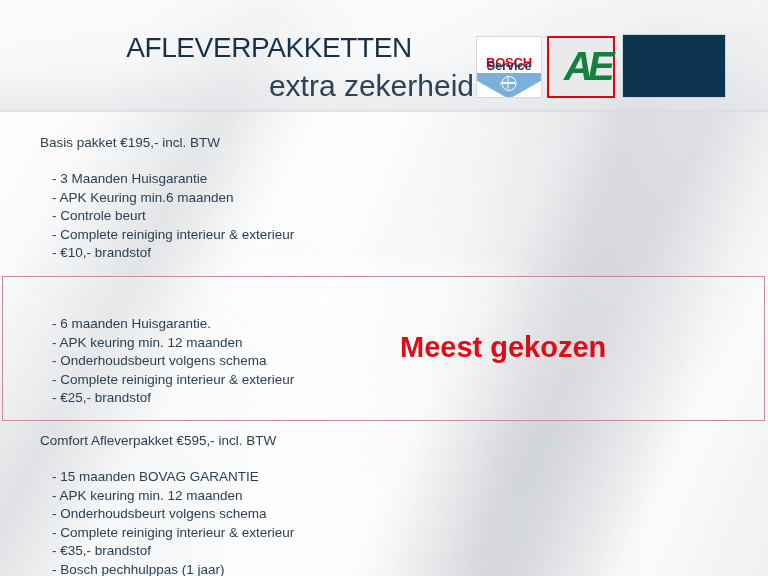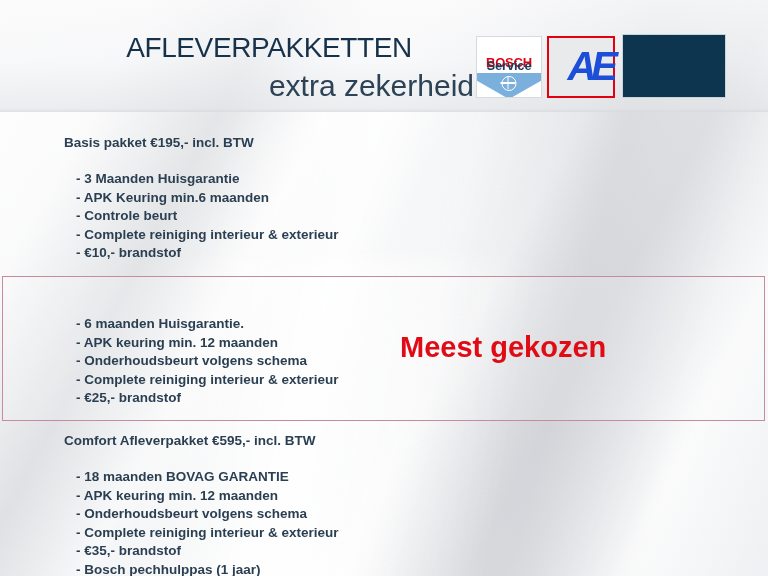--- a/index.html
+++ b/index.html
@@ -174,28 +174,28 @@
     left: 547px;
     top: 36px;
     width: 68px;
     height: 62px;
     background: #e9eaec;
     border: 2px solid #e3000f;
     box-sizing: border-box;
   }
   #ae-logo .ae-text {
     position: absolute;
-    left: 8px; right: 0; top: 50%;
+    left: 15px; right: 0; top: 50%;
     transform: translateY(-52%);
-    text-align: right;
+    text-align: left;
     font-family: "Liberation Sans", "DejaVu Sans", sans-serif;
     font-size: 40px;
     font-weight: bold;
     font-style: italic;
-    color: #1d4ed8;
+    color: #15803d;
     letter-spacing: -5px;
     line-height: 40px;
   }
 
   
   #navy-block {
     position: absolute;
     left: 622px;
     top: 34px;
     width: 104px;
@@ -206,22 +206,21 @@
   }
 
   
   .package {
     position: absolute;
     left: 0;
     width: 768px;
     box-sizing: border-box;
   }
   .pkg-inner {
-    padding-left: 64px;
-    font-weight: bold;
+    padding-left: 40px;
   }
   .pkg-title {
     font-size: 13.5px;
     color: #2b3f52;
     line-height: 18px;
     white-space: nowrap;
   }
   .pkg-list {
     margin: 12px;
     padding: 0;
@@ -318,21 +317,21 @@
       </ul>
     </div>
   </div>
 
   <div id="most-chosen">Meest gekozen</div>
 
   <div class="package" id="pkg-comfort">
     <div class="pkg-inner">
       <div class="pkg-title">Comfort Afleverpakket €595,- incl. BTW</div>
       <ul class="pkg-list">
-        <li>- 18 maanden BOVAG GARANTIE</li>
+        <li>- 15 maanden BOVAG GARANTIE</li>
         <li>- APK keuring min. 12 maanden</li>
         <li>- Onderhoudsbeurt volgens schema</li>
         <li>- Complete reiniging interieur &amp; exterieur</li>
         <li>- €35,- brandstof</li>
         <li>- Bosch pechhulppas (1 jaar)</li>
       </ul>
     </div>
   </div>
 
 </div>

